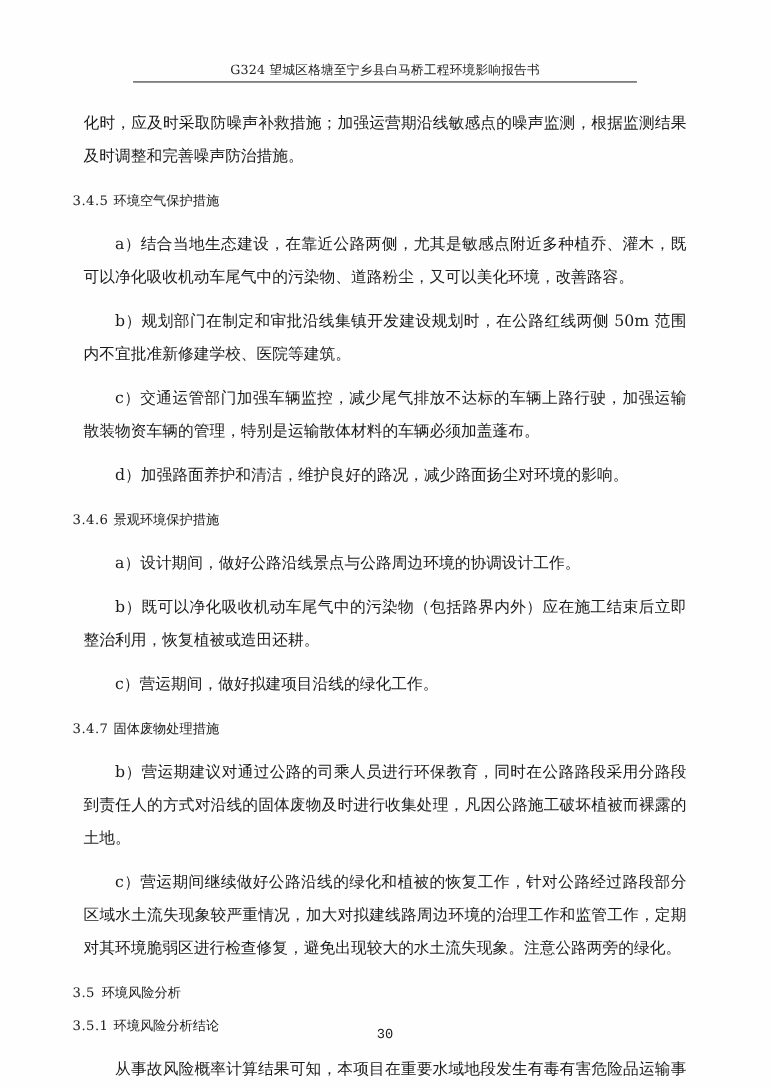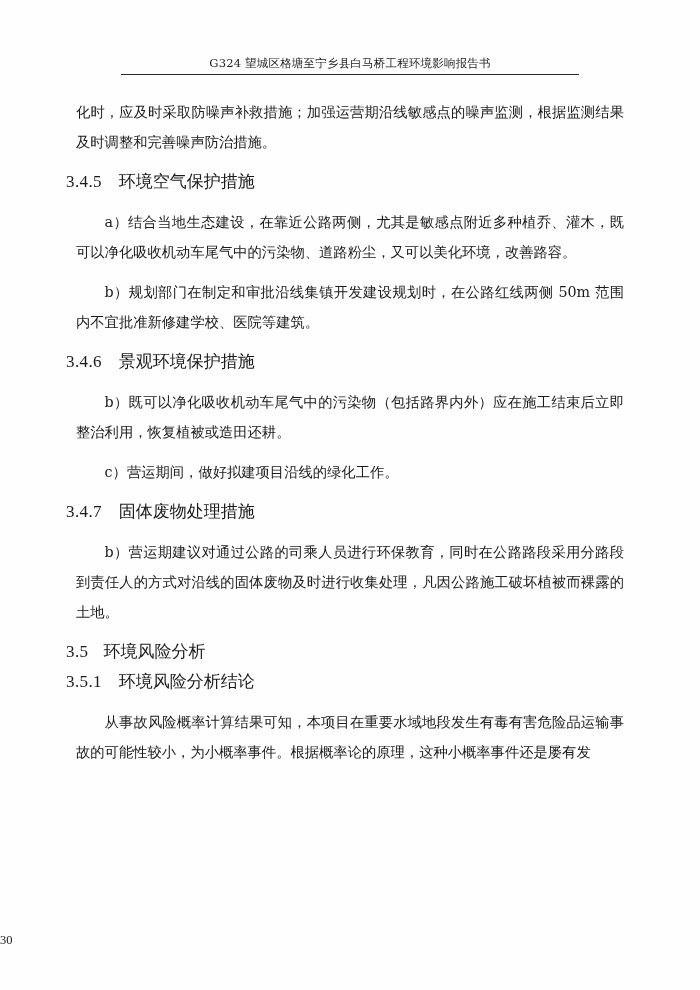--- a/index.html
+++ b/index.html
@@ -48,69 +48,73 @@
     text-justify: inter-ideograph;
   }
   p {
     margin: 10px;
   }
   .para {
     text-indent: 2em;
   }
   .heading {
     margin: 0;
-    font-size: 17px;
+    font-size: 12px;
     line-height: 30px;
-    font-family: Liberation Serif, serif;
   }
   .heading .num {
     display: inline-block;
     min-width: 3.1em;
   }
   .heading-2 .num {
     display: inline-block;
     min-width: 2.2em;
   }
   .nowrap-num {
     letter-spacing: 0.4px;
   }
   .pagenum {
     position: absolute;
     left: 0;
     right: 0;
     bottom: 42px;
+    text-align: center;
     font-size: 12.5px;
     color: #1a1a1a;
-    font-family: Liberation Serif, serif;
+    font-family: Liberation Mono, monospace;
   }
 </style>
 </head>
 <body>
 
 <div class="page">
 
   <div class="header">G324 望城区格塘至宁乡县白马桥工程环境影响报告书</div>
 
   <div class="body-block">
 
     <p class="para" style="text-indent:0">化时，应及时采取防噪声补救措施；加强运营期沿线敏感点的噪声监测，根据监测结果及时调整和完善噪声防治措施。</p>
 
     <p class="heading"><span class="num nowrap-num">3.4.5</span><span>环境空气保护措施</span></p>
 
     <p class="para">a）结合当地生态建设，在靠近公路两侧，尤其是敏感点附近多种植乔、灌木，既可以净化吸收机动车尾气中的污染物、道路粉尘，又可以美化环境，改善路容。</p>
     <p class="para">b）规划部门在制定和审批沿线集镇开发建设规划时，在公路红线两侧 50m 范围内不宜批准新修建学校、医院等建筑。</p>
+    <p class="para">c）交通运管部门加强车辆监控，减少尾气排放不达标的车辆上路行驶，加强运输散装物资车辆的管理，特别是运输散体材料的车辆必须加盖蓬布。</p>
+    <p class="para">d）加强路面养护和清洁，维护良好的路况，减少路面扬尘对环境的影响。</p>
 
     <p class="heading"><span class="num nowrap-num">3.4.6</span><span>景观环境保护措施</span></p>
 
+    <p class="para">a）设计期间，做好公路沿线景点与公路周边环境的协调设计工作。</p>
     <p class="para">b）既可以净化吸收机动车尾气中的污染物（包括路界内外）应在施工结束后立即整治利用，恢复植被或造田还耕。</p>
     <p class="para">c）营运期间，做好拟建项目沿线的绿化工作。</p>
 
     <p class="heading"><span class="num nowrap-num">3.4.7</span><span>固体废物处理措施</span></p>
 
     <p class="para">b）营运期建议对通过公路的司乘人员进行环保教育，同时在公路路段采用分路段到责任人的方式对沿线的固体废物及时进行收集处理，凡因公路施工破坏植被而裸露的土地。</p>
+    <p class="para">c）营运期间继续做好公路沿线的绿化和植被的恢复工作，针对公路经过路段部分区域水土流失现象较严重情况，加大对拟建线路周边环境的治理工作和监管工作，定期对其环境脆弱区进行检查修复，避免出现较大的水土流失现象。注意公路两旁的绿化。</p>
 
     <p class="heading heading-2"><span class="num nowrap-num">3.5</span><span>环境风险分析</span></p>
 
     <p class="heading"><span class="num nowrap-num">3.5.1</span><span>环境风险分析结论</span></p>
 
     <p class="para">从事故风险概率计算结果可知，本项目在重要水域地段发生有毒有害危险品运输事故的可能性较小，为小概率事件。根据概率论的原理，这种小概率事件还是屡有发</p>
 
   </div>
 
   <div class="pagenum">30</div>

